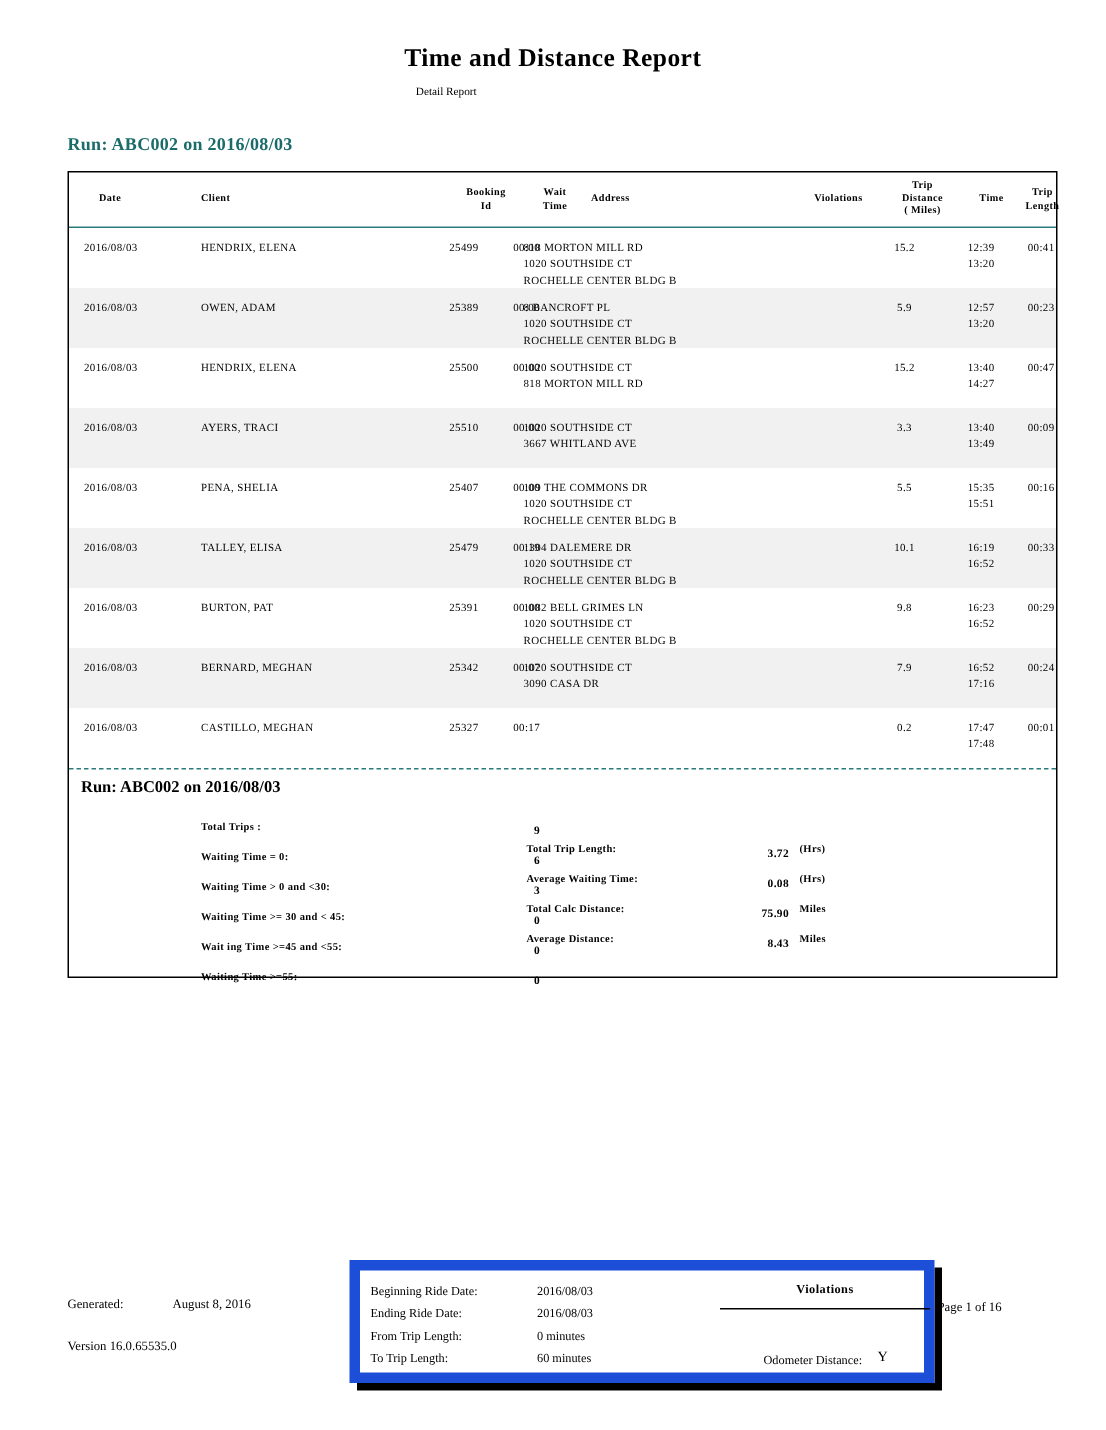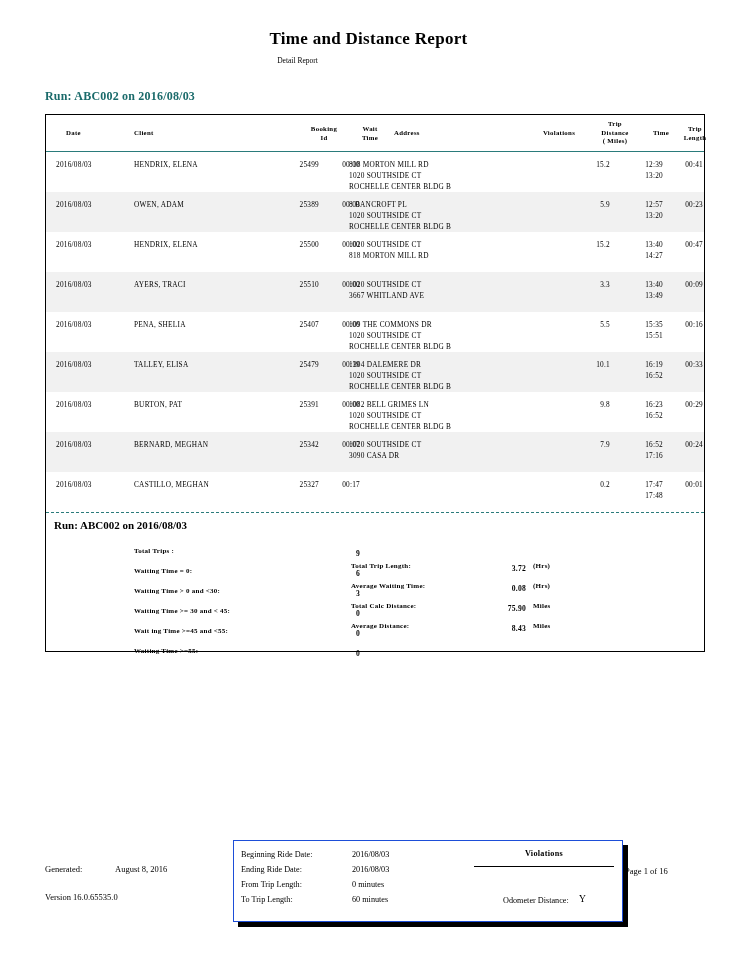--- a/index.html
+++ b/index.html
@@ -91,21 +91,21 @@
   }
   .row .addr-line { display: block; }
 
   
   .c-date   { left: 10px;  top: 7px; }
   .c-client { left: 88px;  top: 7px; }
   .c-book   { left: 218px; width: 55px; text-align: right; top: 7px; }
   .c-wait   { left: 282px; width: 32px; text-align: right; top: 7px; }
   .c-addr   { left: 303px; top: 7px; }
   .c-viol   { left: 470px; width: 60px; text-align: right; top: 7px; }
-  .c-dist   { left: 522px; width: 42px; text-align: right; top: 7px; }
+  .c-dist   { left: 536px; width: 42px; text-align: center; top: 7px; }
   .c-time   { left: 585px; width: 32px; text-align: right; top: 7px; }
   .c-len    { left: 625px; width: 32px; text-align: right; top: 7px; }
 
   .h-date   { left: 20px;  top: 14px; }
   .h-client { left: 88px;  top: 14px; }
   .h-book   { left: 260px; top: 10px; width: 36px; text-align: center; }
   .h-wait   { left: 310px; top: 10px; width: 28px; text-align: center; }
   .h-addr   { left: 348px; top: 14px; }
   .h-viol   { left: 490px; top: 14px; width: 46px; text-align: center; }
   .h-dist   { left: 545px; top: 5px;  width: 48px; text-align: center; }
@@ -177,21 +177,21 @@
     height: 82px;
     background: #000000;
   }
   .footer-box {
     position: absolute;
     left: 233px;
     top: 840px;
     width: 390px;
     height: 82px;
     background: #ffffff;
-    border: 1px solid #1d4ed8;
+    border: 7px solid #1d4ed8;
     box-sizing: border-box;
   }
   .fb-row {
     position: absolute;
     font-size: 8.2px;
     white-space: nowrap;
   }
   .fb-label { position: absolute; left: 7px; }
   .fb-value { position: absolute; left: 118px; }
   .fb-r1 { top: 9px; }

